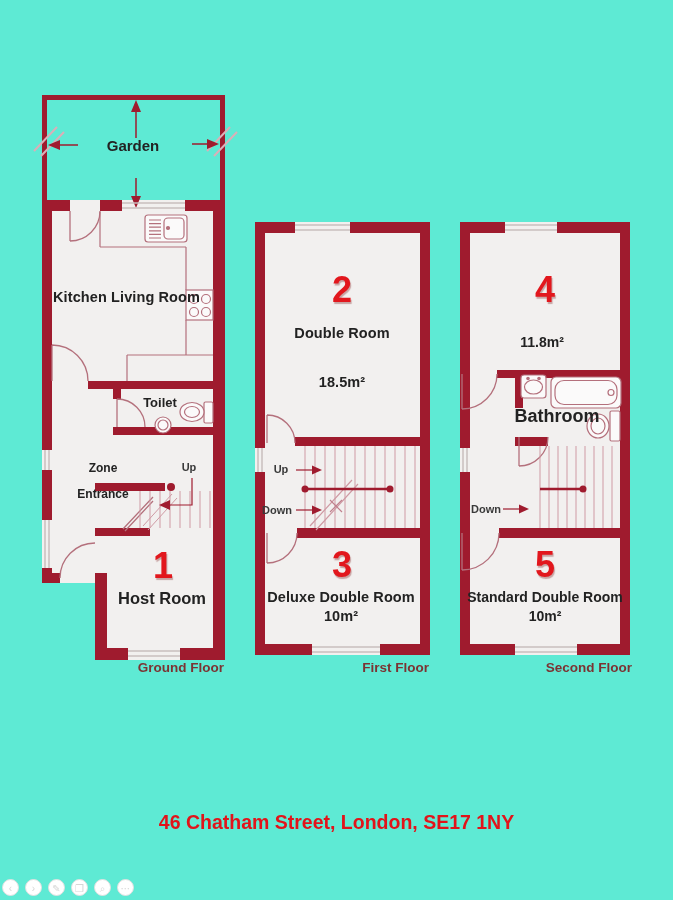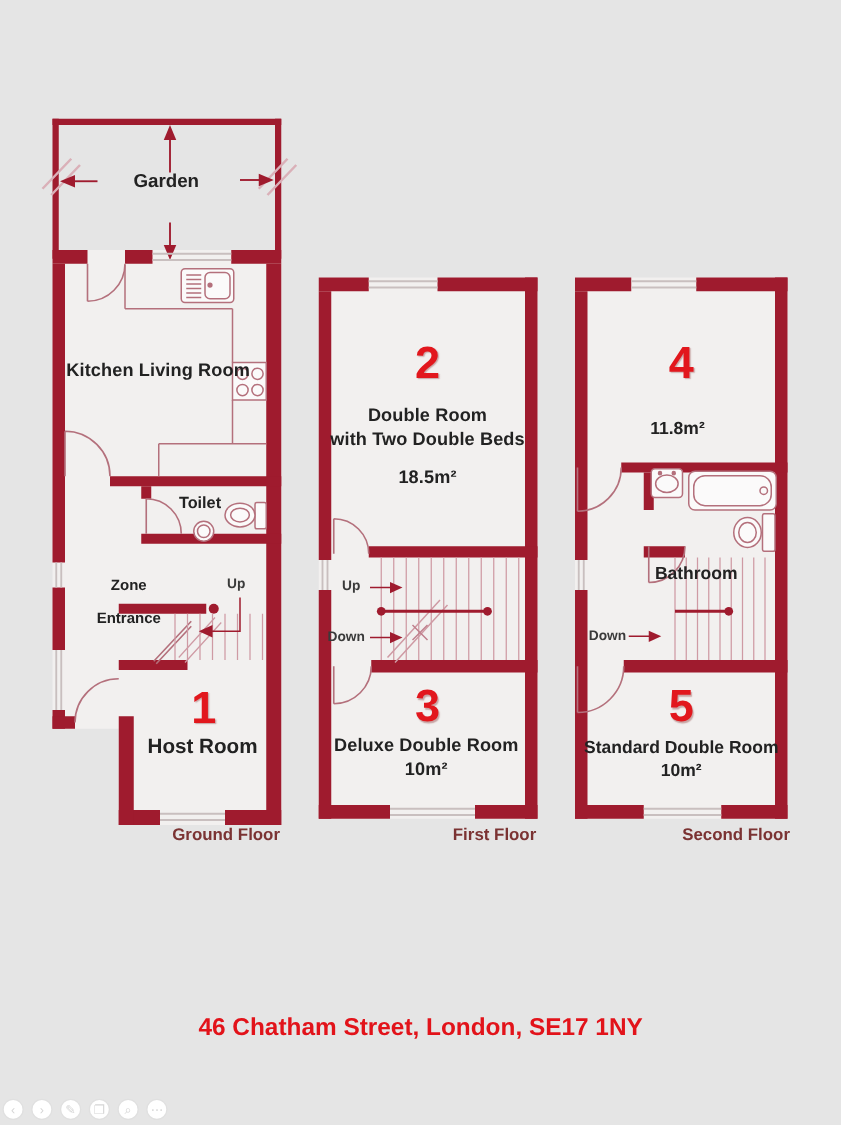--- a/index.html
+++ b/index.html
@@ -1,17 +1,17 @@
 <!DOCTYPE html>
 <html><head>
 <meta charset="utf-8">
 <style>
   html,body{margin:0;padding:0;background:#ffffff;}
   .canvas{
-    position:relative;width:673px;height:900px;background:#e5e5e5;overflow:hidden;
+    position:relative;width:673px;height:900px;background:#5eead4;overflow:hidden;
     font-family:"Liberation Sans","DejaVu Sans",sans-serif;
   }
   svg{position:absolute;left:0;top:0;}
   .lbl{position:absolute;transform:translate(-50%,-50%);white-space:nowrap;
        color:#222222;font-weight:700;text-align:center;}
   .room-name{font-size:14.5px;letter-spacing:.1px;}
   .room-num{font-size:36px;font-weight:700;color:#e2171d;
             text-shadow:1px 1.5px 1px rgba(120,20,20,.35);}
   .small-note{font-size:11px;color:#3a3a3a;}
   .floor-label{position:absolute;font-size:13.5px;font-weight:700;color:#7b3333;white-space:nowrap;}
@@ -209,32 +209,31 @@
   <div class="lbl" style="left:160px;top:402px;font-size:13px;">Toilet</div>
   <div class="lbl" style="left:103px;top:454px;font-size:12px;margin-top:40px;">Entrance</div>
   <div class="lbl" style="left:103px;top:468px;font-size:12px;">Zone</div>
   <div class="lbl small-note" style="left:189px;top:467px;">Up</div>
   <div class="lbl room-num" style="left:163px;top:566px;">1</div>
   <div class="lbl" style="left:162px;top:598px;font-size:16.5px;">Host Room</div>
   <div class="floor-label" style="right:449px;top:660px;">Ground Floor</div>
 
   <div class="lbl room-num" style="left:342px;top:290px;">2</div>
   <div class="lbl room-name" style="left:342px;top:333px;">Double Room</div>
-  <div class="lbl room-name" style="left:342px;top:352px;">with Two Double Beds</div>
   <div class="lbl room-name" style="left:342px;top:382px;">18.5m²</div>
   <div class="lbl small-note" style="left:281px;top:469px;">Up</div>
   <div class="lbl small-note" style="left:277px;top:510px;">Down</div>
   <div class="lbl room-num" style="left:342px;top:565px;">3</div>
   <div class="lbl room-name" style="left:341px;top:597px;">Deluxe Double Room</div>
   <div class="lbl room-name" style="left:341px;top:616px;">10m²</div>
   <div class="floor-label" style="right:244px;top:660px;">First Floor</div>
 
   <div class="lbl room-num" style="left:545px;top:290px;">4</div>
   <div class="lbl" style="left:542px;top:342px;font-size:14px;">11.8m²</div>
-  <div class="lbl" style="left:557px;top:416px;font-size:14px;margin-top:42px;">Bathroom</div>
+  <div class="lbl" style="left:557px;top:416px;font-size:18px;">Bathroom</div>
   <div class="lbl small-note" style="left:486px;top:509px;">Down</div>
   <div class="lbl room-num" style="left:545px;top:565px;">5</div>
   <div class="lbl" style="left:545px;top:597px;font-size:14px;">Standard Double Room</div>
   <div class="lbl" style="left:545px;top:616px;font-size:14px;">10m²</div>
   <div class="floor-label" style="right:41px;top:660px;">Second Floor</div>
 
   <div class="address">46 Chatham Street, London, SE17 1NY</div>
 
   <div class="toolbar">
     <div class="tb-btn">‹</div>

